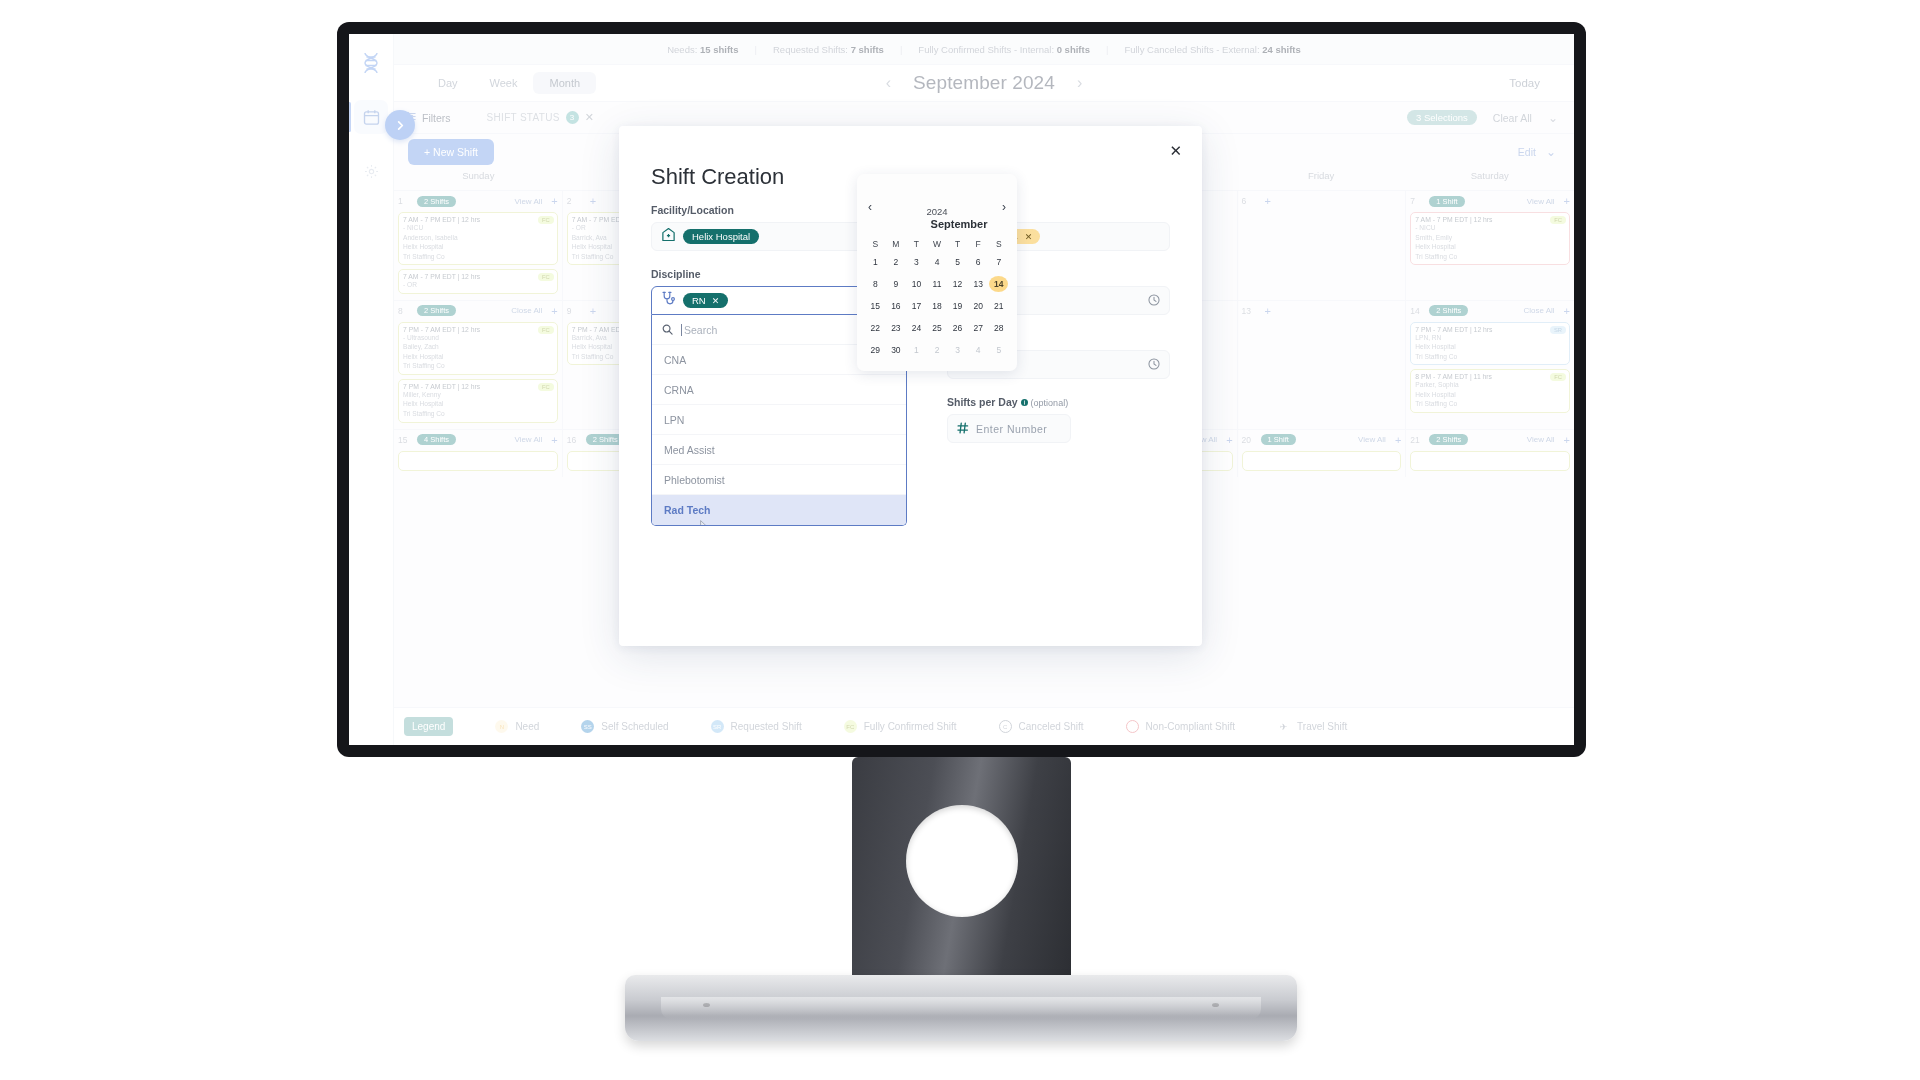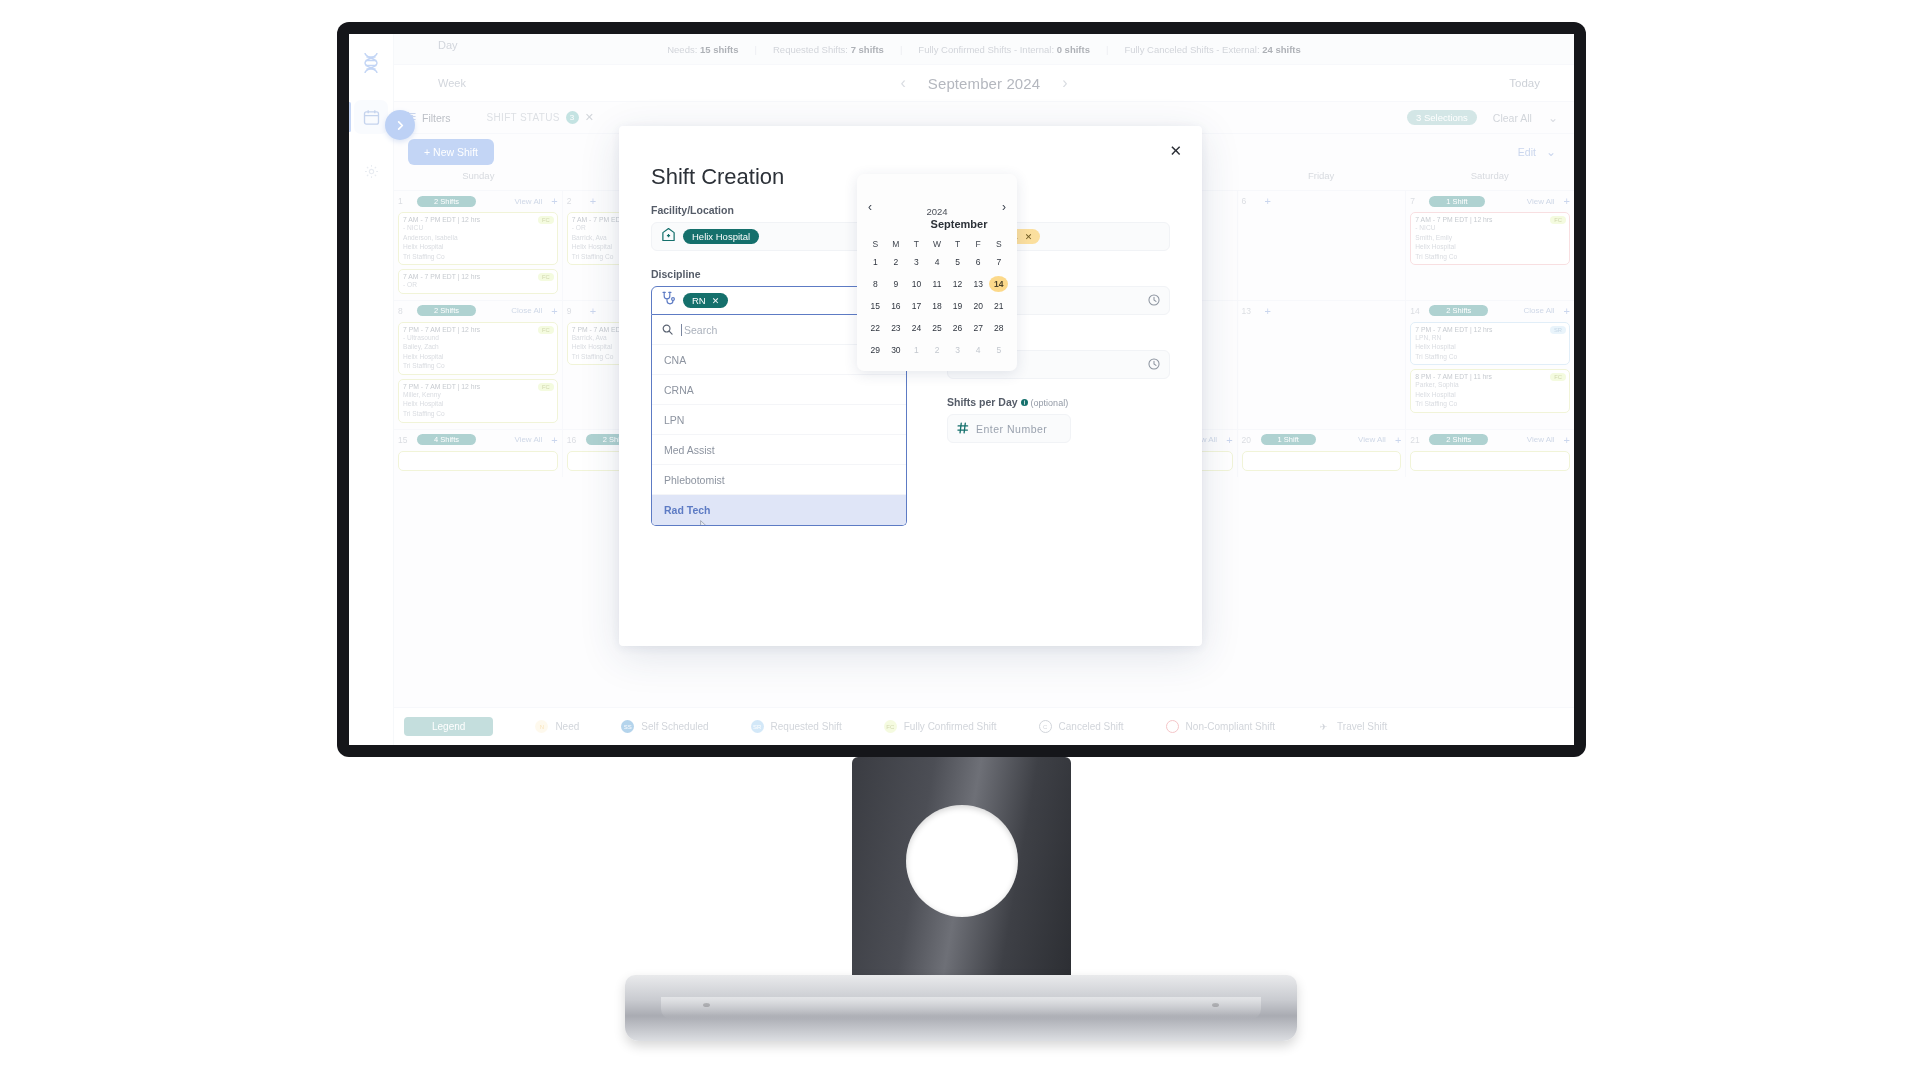--- a/index.html
+++ b/index.html
@@ -91,24 +91,24 @@
 
   #view-bar {
     position: absolute; left: 45px; right: 0; top: 31px; height: 37px;
     background: #fff; border-bottom: 1px solid #eef0f5;
     display: flex; align-items: center; z-index: 3;
   }
   .view-tab {
     font-size: 11px; color: #9aa3b1; padding: 5px 16px; border-radius: 6px; cursor:pointer;
   }
   .view-tab.active { background: #edf0f5; color: #7d8695; }
-  #view-tabs { display:flex; gap: 16px; margin-left: 28px; flex-direction: column; }
+  #view-tabs { display:flex; gap: 0; margin-left: 28px; }
   #month-nav { position:absolute; left: 0; right: 0; display:flex; align-items:center; justify-content:center; gap: 22px; pointer-events:none; }
   #month-nav > * { pointer-events: auto; }
-  #month-label { font-size: 15px; color: #596070; letter-spacing:.1px; }
+  #month-label { font-size: 19px; color: #596070; letter-spacing:.1px; }
   .chev { font-size: 16px; color:#aab1bd; cursor:pointer; }
   #today-btn { position:absolute; right: 34px; font-size: 11.5px; color: #8f98a6; cursor:pointer; }
 
   #filter-bar {
     position: absolute; left: 45px; right: 0; top: 68px; height: 32px;
     background: #fbfbfd; border-bottom: 1px solid #eef0f5;
     display: flex; align-items: center; z-index: 3; font-size: 10px;
   }
   #filters-label { display:flex; align-items:center; gap:6px; margin-left: 10px; color:#5c6personally; }
   .filt-text { color: #6a7280; font-size: 10.5px; }
@@ -136,42 +136,42 @@
     overflow:hidden; z-index:1; background:#fbfbfd;
   }
   #dow-row { display:flex; height: 20px; }
   .dow { flex:1; text-align:center; font-size: 9.5px; color:#a5acb8; }
   #weeks { }
   .week { display:flex; border-top: 1px solid #eef0f5; }
   .daycell { flex:1; min-width:0; border-right: 1px solid #eef0f5; padding: 3px 4px 6px; }
   .daycell:last-child { border-right:none; }
   .dayhead { display:flex; align-items:center; gap:5px; font-size:8.5px; color:#aeb4bf; height:14px; }
   .daynum { width: 14px; }
-  .shift-count { background:#4f9b9a; color:#fff; border-radius:8px; padding:1px 17px; font-size:7.5px; white-space:nowrap; }
+  .shift-count { background:#4f9b9a; color:#fff; border-radius:8px; padding:1px 7px; font-size:7.5px; white-space:nowrap; }
   .viewall { color:#93a7c9; font-size:8px; margin-left:auto; }
   .plus { color:#8aa4d8; font-size:11px; margin-left:4px; }
   .card {
     border:1px solid #dfe6a8; border-radius:5px; background:#ffffff;
     margin-top:4px; padding:3px 4px; position:relative; min-height: 20px;
   }
   .card.blue { border-color:#bcd9ef; }
   .card.red  { border-color:#f0b9bd; }
   .card-time { font-size:6.8px; color:#7f8894; }
   .card-line { font-size:6.6px; color:#aab0bb; line-height:1.45; }
   .tag { position:absolute; right:3px; top:3px; border-radius:7px; font-size:5.8px; padding:1px 4px; }
   .tag.fc { background:#e6f5b9; color:#98a84c; }
   .tag.sr { background:#cfe6f7; color:#7fa8c8; }
 
   
   #legend-bar {
     position:absolute; left: 45px; right:0; bottom:0; height: 38px;
     background:#fff; border-top:1px solid #eef0f5;
     display:flex; align-items:center; gap: 0; z-index:3; padding-left: 10px;
   }
-  #legend-chip { background:#7cb5b3; color:#fff; font-size:10px; padding:4px 28px; border-radius:4px; }
+  #legend-chip { background:#7cb5b3; color:#fff; font-size:10px; padding:4px 8px; border-radius:4px; }
   .legend-item { display:flex; align-items:center; gap:7px; font-size:10px; color:#9aa2ae; margin-left: 42px; }
   .lg-mark { width:13px; height:13px; border-radius:50%; display:flex; align-items:center; justify-content:center; font-size:6px; }
 
   
   #modal-overlay {
     position:absolute; inset:0; z-index: 20; background: rgba(255,255,255,0.55);
   }
   #shift-modal {
     position:absolute; left: 270px; top: 92px; width: 583px; height: 520px;
     background:#ffffff; border-radius: 4px;

